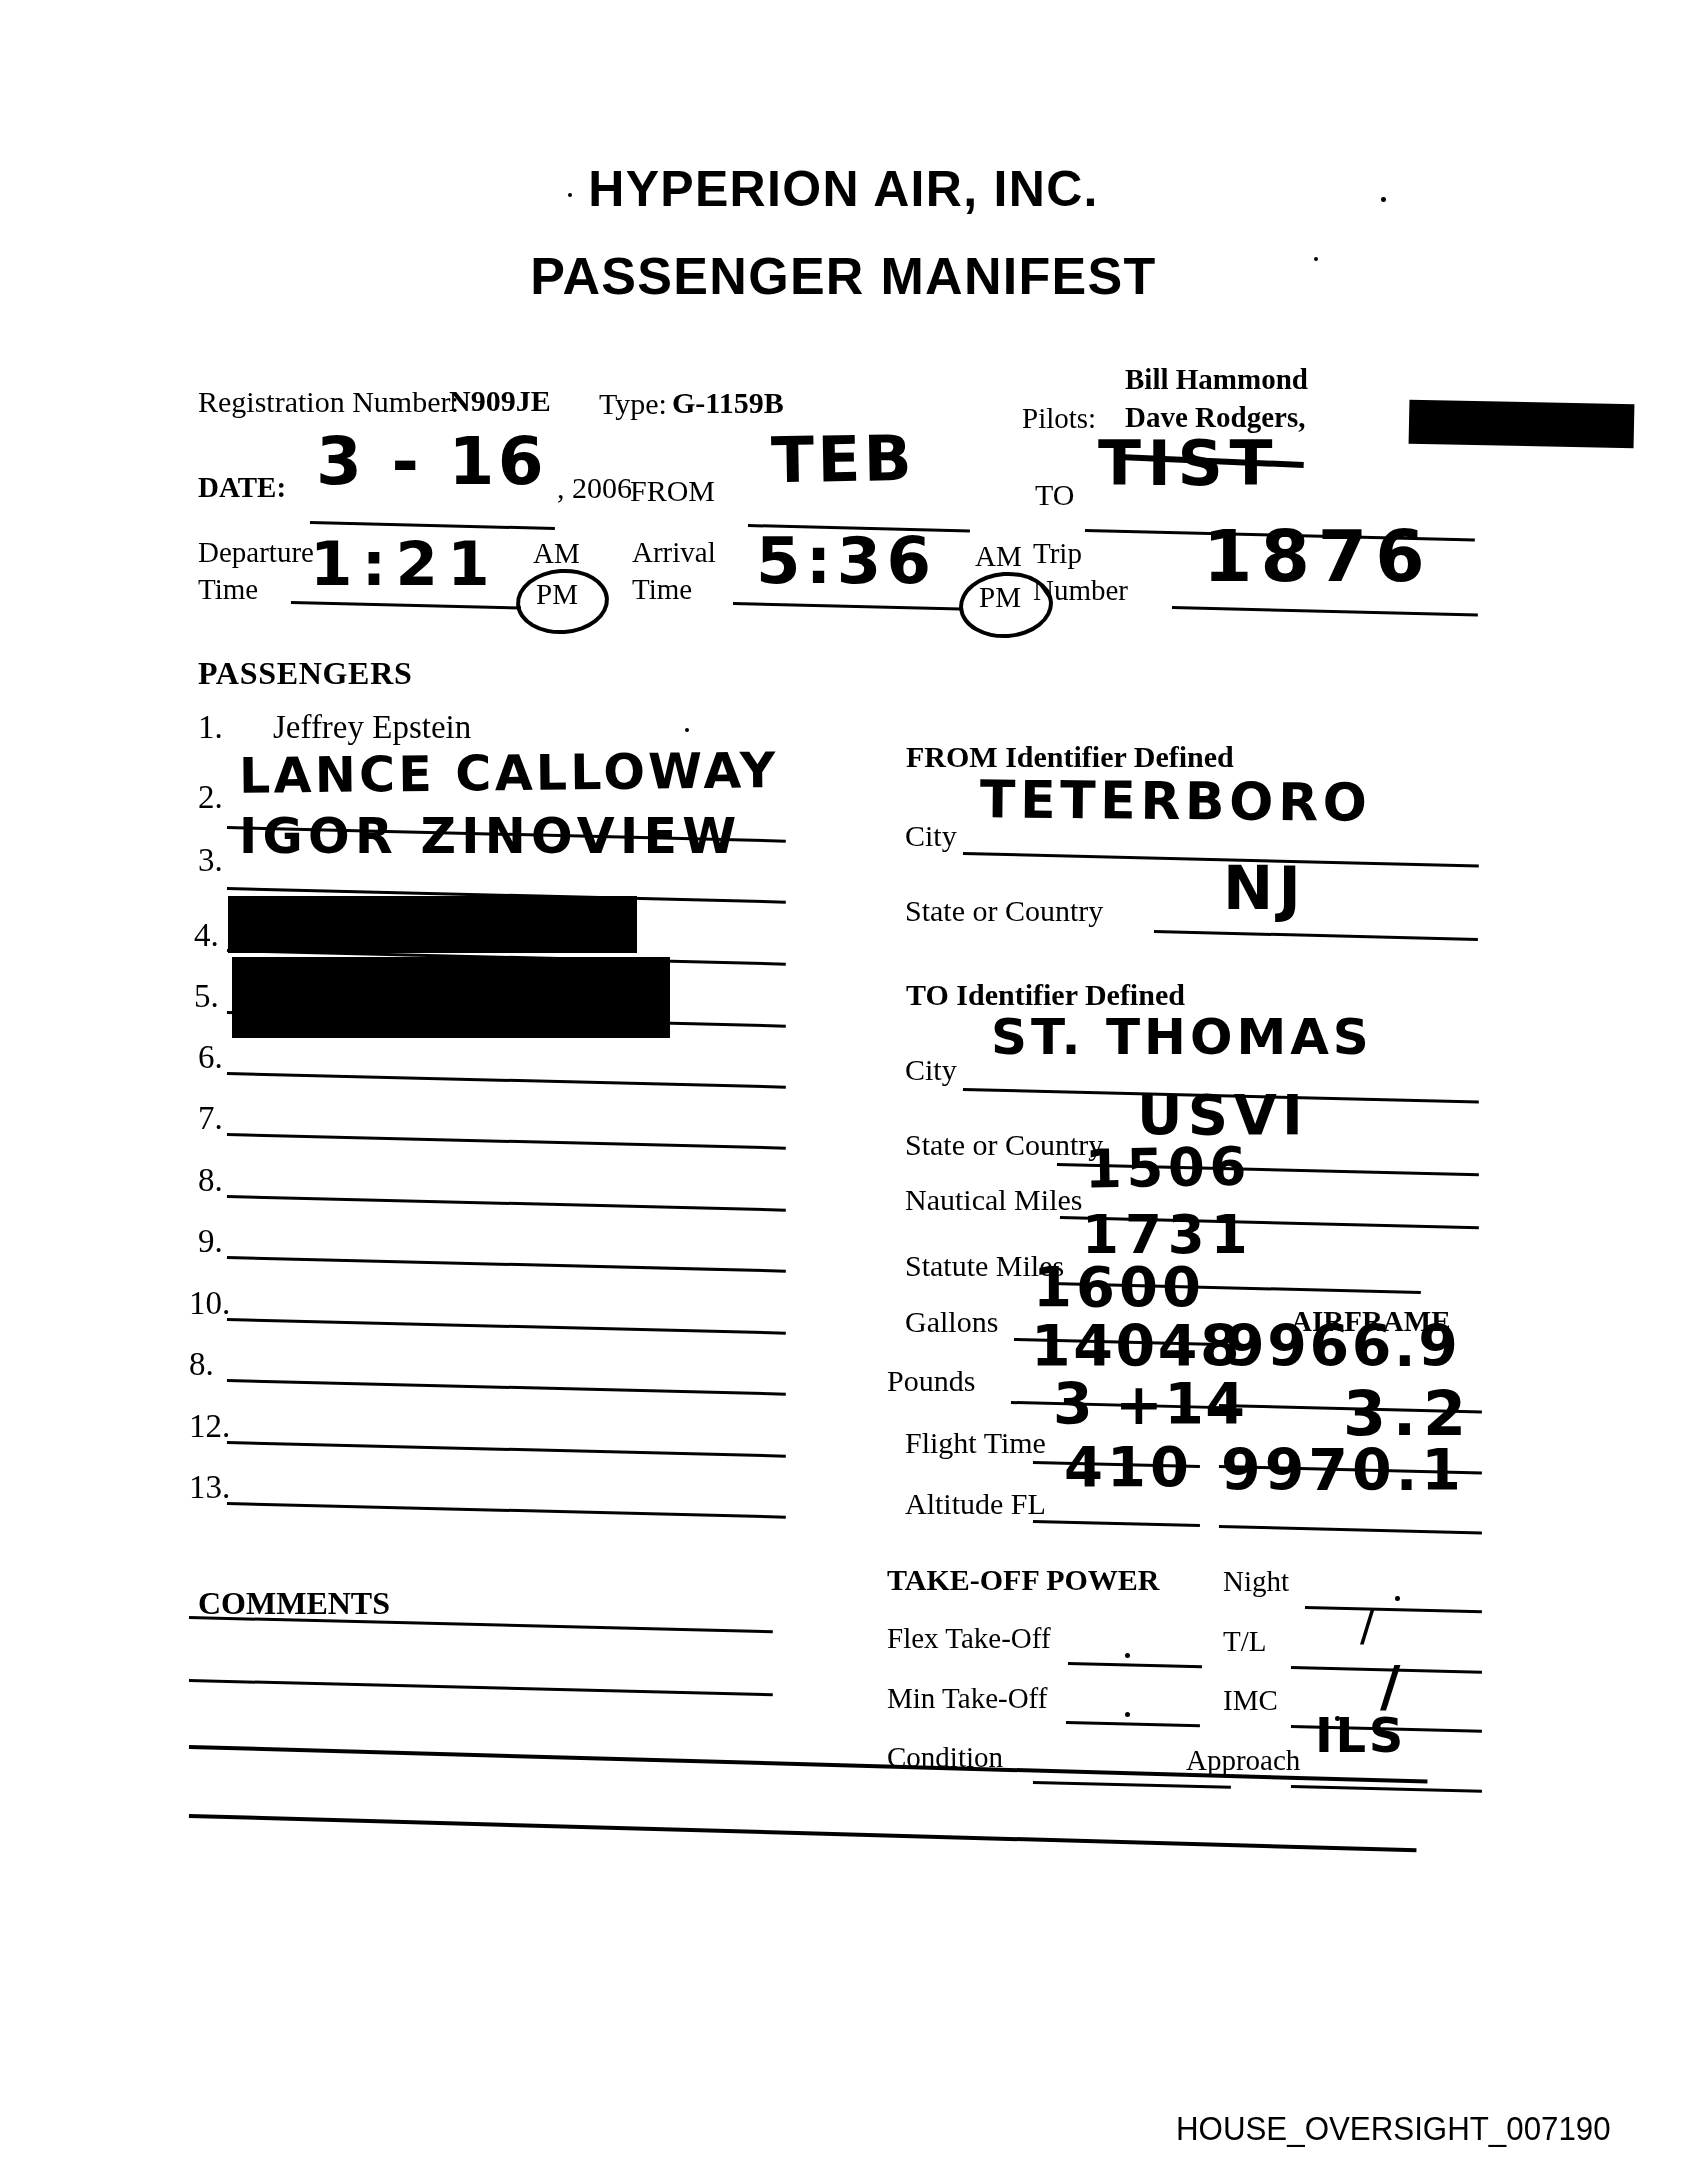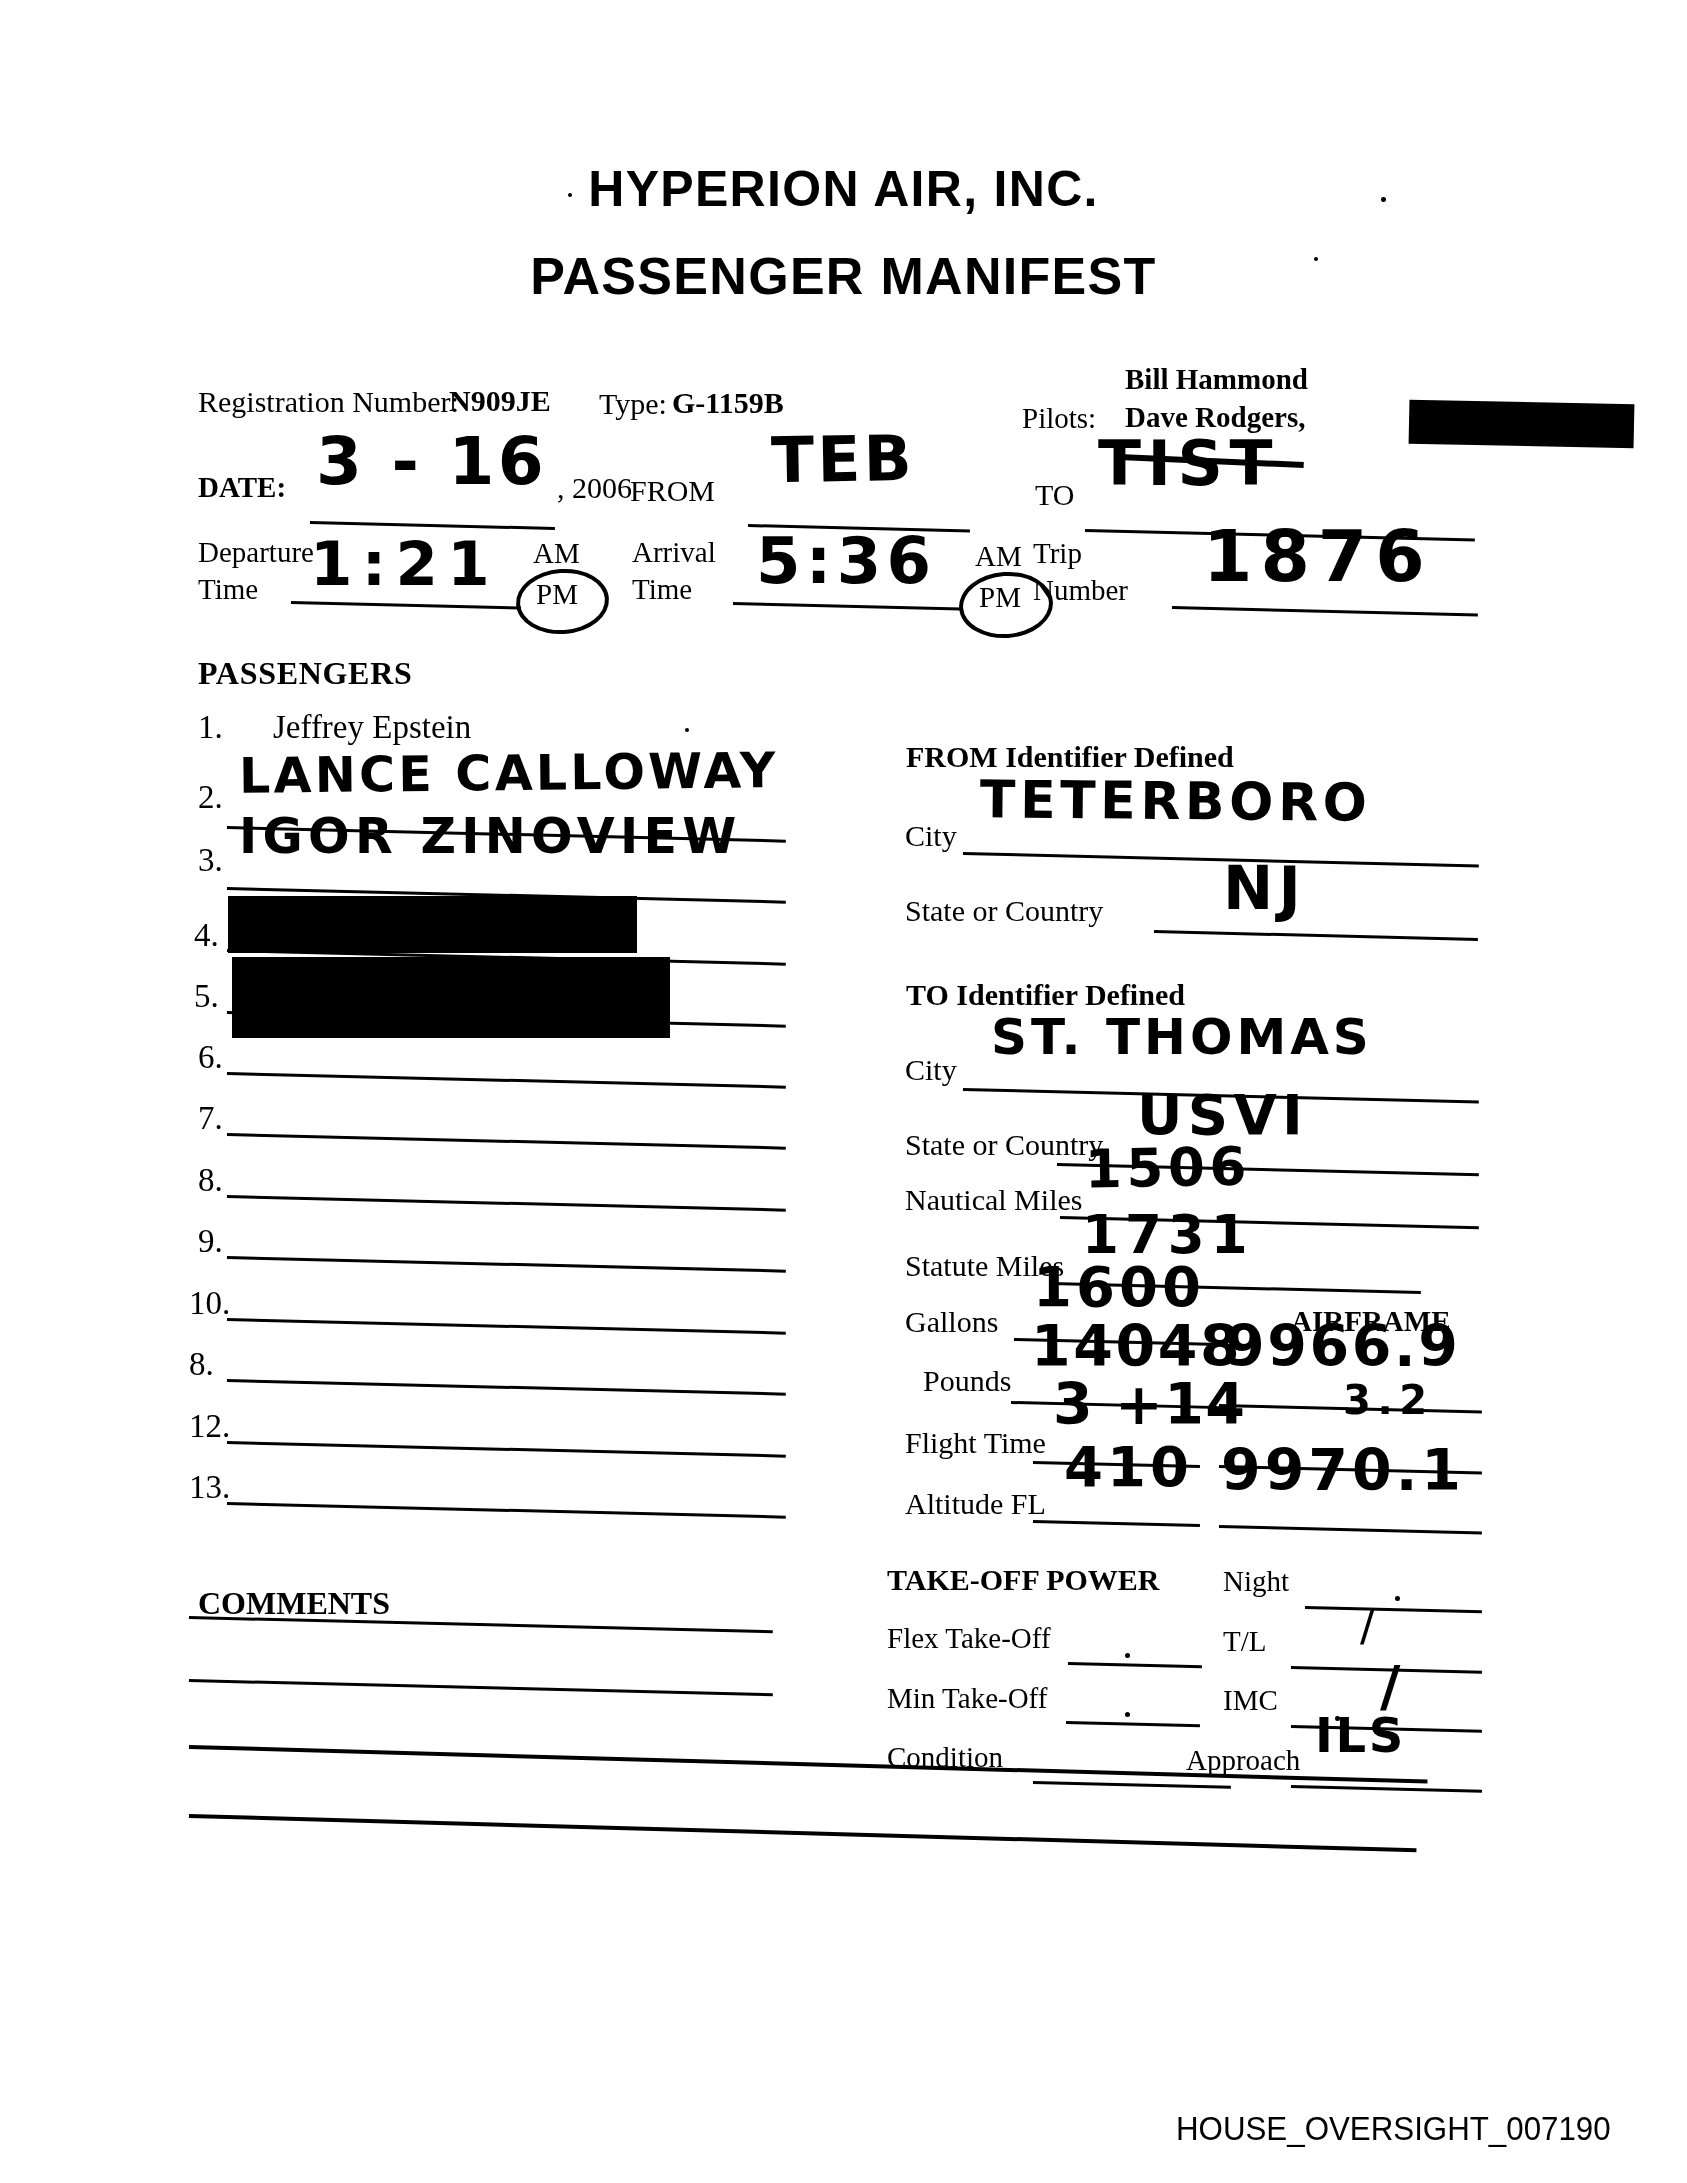--- a/index.html
+++ b/index.html
@@ -146,30 +146,30 @@
 
   <div class="lbl" style="left:905px;top:1249px;">Statute Miles</div>
   <div class="hw" style="left:1082px;top:1204px;font-size:53px;letter-spacing:6px;">1731</div>
   <div class="rule" style="left:1051px;top:1282px;width:370px;"></div>
 
   <div class="lbl" style="left:905px;top:1305px;">Gallons</div>
   <div class="hw" style="left:1033px;top:1254px;font-size:56px;letter-spacing:4px;">1600</div>
   <div class="rule" style="left:1014px;top:1338px;width:206px;"></div>
   <div class="lbl b" style="left:1291px;top:1305px;font-size:29px;">AIRFRAME</div>
 
-  <div class="lbl" style="left:923px;top:1364px;text-align:center;">Pounds</div>
+  <div class="lbl" style="left:887px;top:1364px;text-align:center;">Pounds</div>
   <div class="hw" style="left:1031px;top:1313px;font-size:57px;letter-spacing:2.6px;">14048</div>
   <div class="rule" style="left:1011px;top:1401px;width:220px;"></div>
   <div class="hw" style="left:1225px;top:1313px;font-size:57px;letter-spacing:2.6px;">9966.9</div>
   <div class="rule" style="left:1219px;top:1404px;width:263px;"></div>
 
   <div class="lbl" style="left:905px;top:1426px;">Flight Time</div>
   <div class="hw" style="left:1053px;top:1371px;font-size:57px;letter-spacing:1.3px;">3 +14</div>
   <div class="rule" style="left:1033px;top:1461px;width:167px;"></div>
-  <div class="hw" style="left:1343px;top:1377px;font-size:40px;letter-spacing:6.6px;">3.2</div>
+  <div class="hw" style="left:1343px;top:1377px;font-size:62px;letter-spacing:6.6px;">3.2</div>
   <div class="rule" style="left:1219px;top:1465px;width:263px;"></div>
 
   <div class="lbl" style="left:905px;top:1487px;">Altitude FL</div>
   <div class="hw" style="left:1064px;top:1434px;font-size:56px;letter-spacing:4px;">410</div>
   <div class="rule" style="left:1033px;top:1520px;width:167px;"></div>
   <div class="hw" style="left:1221px;top:1437px;font-size:57px;letter-spacing:4px;">9970.1</div>
   <div class="rule" style="left:1219px;top:1525px;width:263px;"></div>
 
   <div class="lbl b" style="left:887px;top:1563px;font-size:30px;">TAKE-OFF POWER</div>
   <div class="lbl" style="left:1223px;top:1565px;font-size:29px;">Night</div>

